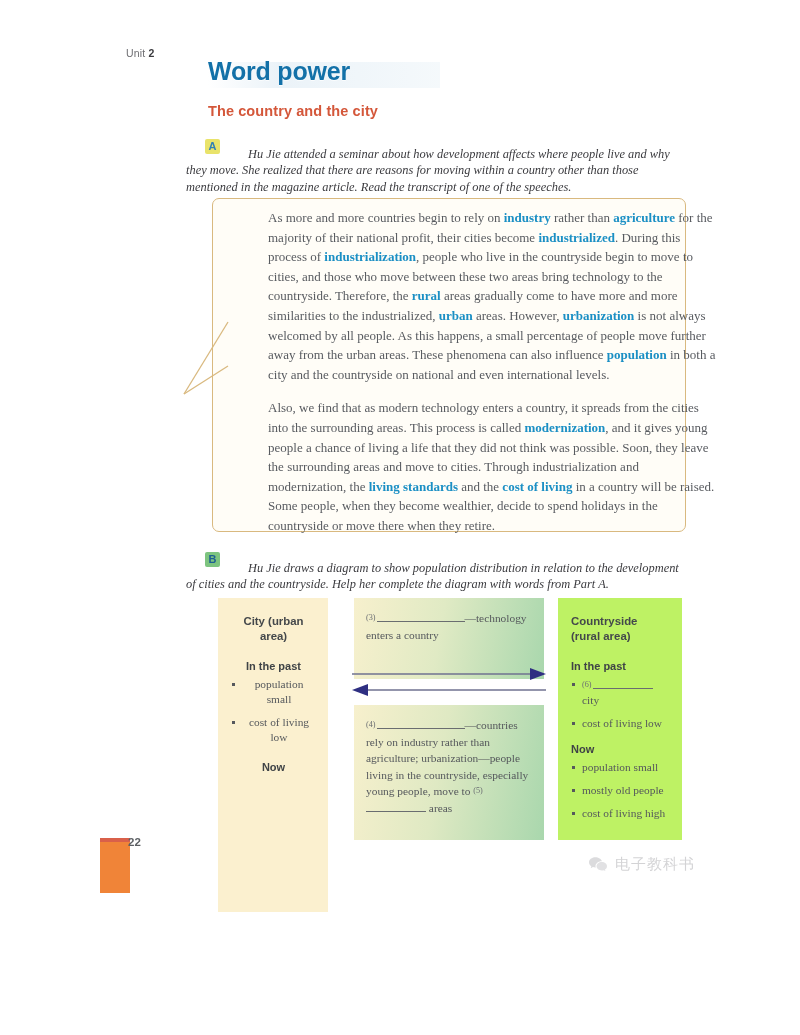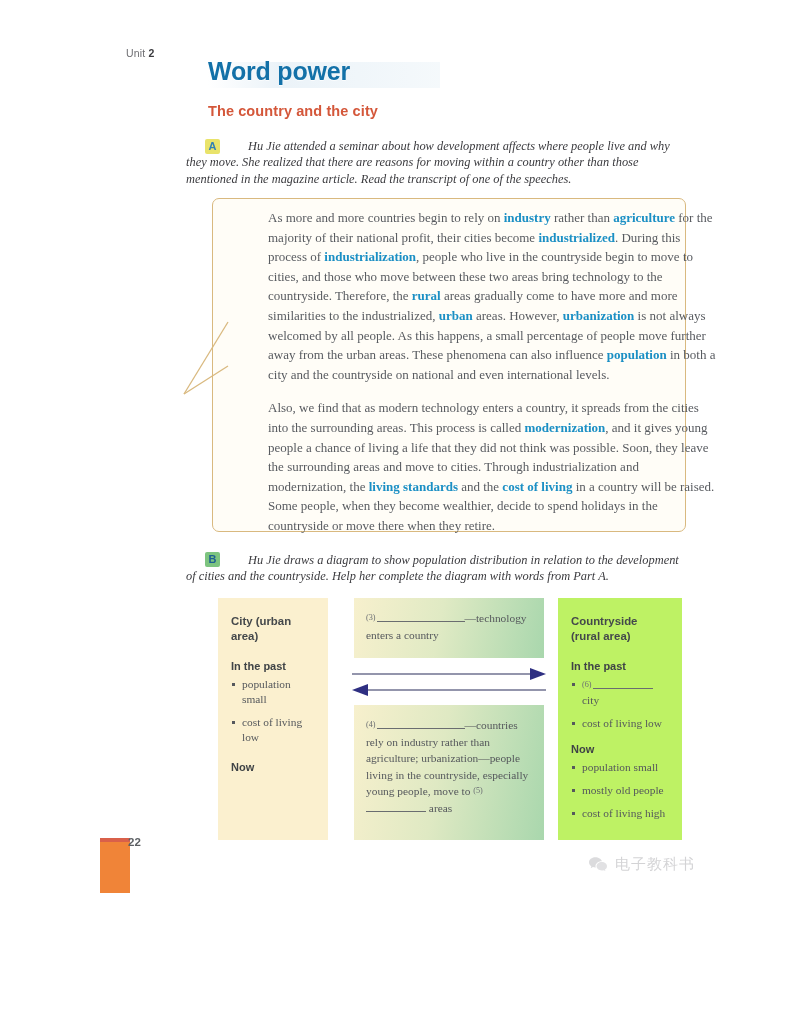--- a/index.html
+++ b/index.html
@@ -92,20 +92,21 @@
     color: #1d5f92;
   }
 
   .instruction {
     position: absolute;
     font-family: "Liberation Serif", serif;
     font-style: italic;
     font-size: 12.4px;
     line-height: 16.4px;
     color: #3b3b3f;
+    margin-top: 8px;
   }
   .instruction-a {
     left: 186px;
     top: 138px;
     width: 500px;
     text-indent: 62px;
   }
   .instruction-b {
     left: 186px;
     top: 552px;
@@ -163,29 +164,30 @@
   .dbox {
     position: absolute;
     box-sizing: border-box;
     font-family: "Liberation Serif", serif;
     color: #4d5053;
   }
   .box-city {
     left: 0px;
     top: 0px;
     width: 110px;
-    height: 242px;
+    height: 314px;
     background: #fbf0cf;
     padding: 16px 12px 0 13px;
+    text-align: center;
   }
   .box-mid-top {
     left: 136px;
     top: 0px;
     width: 190px;
-    height: 60px;
+    height: 81px;
     background: linear-gradient(100deg, #f7f0cd 0%, #e0eac4 45%, #a9d7ad 100%);
     padding: 12px 12px 0 12px;
   }
   .box-mid-bottom {
     left: 136px;
     top: 107px;
     width: 190px;
     height: 135px;
     background: linear-gradient(100deg, #f7f0cd 0%, #dfe9c3 45%, #a9d7ad 100%);
     padding: 12px 12px 0 12px;

